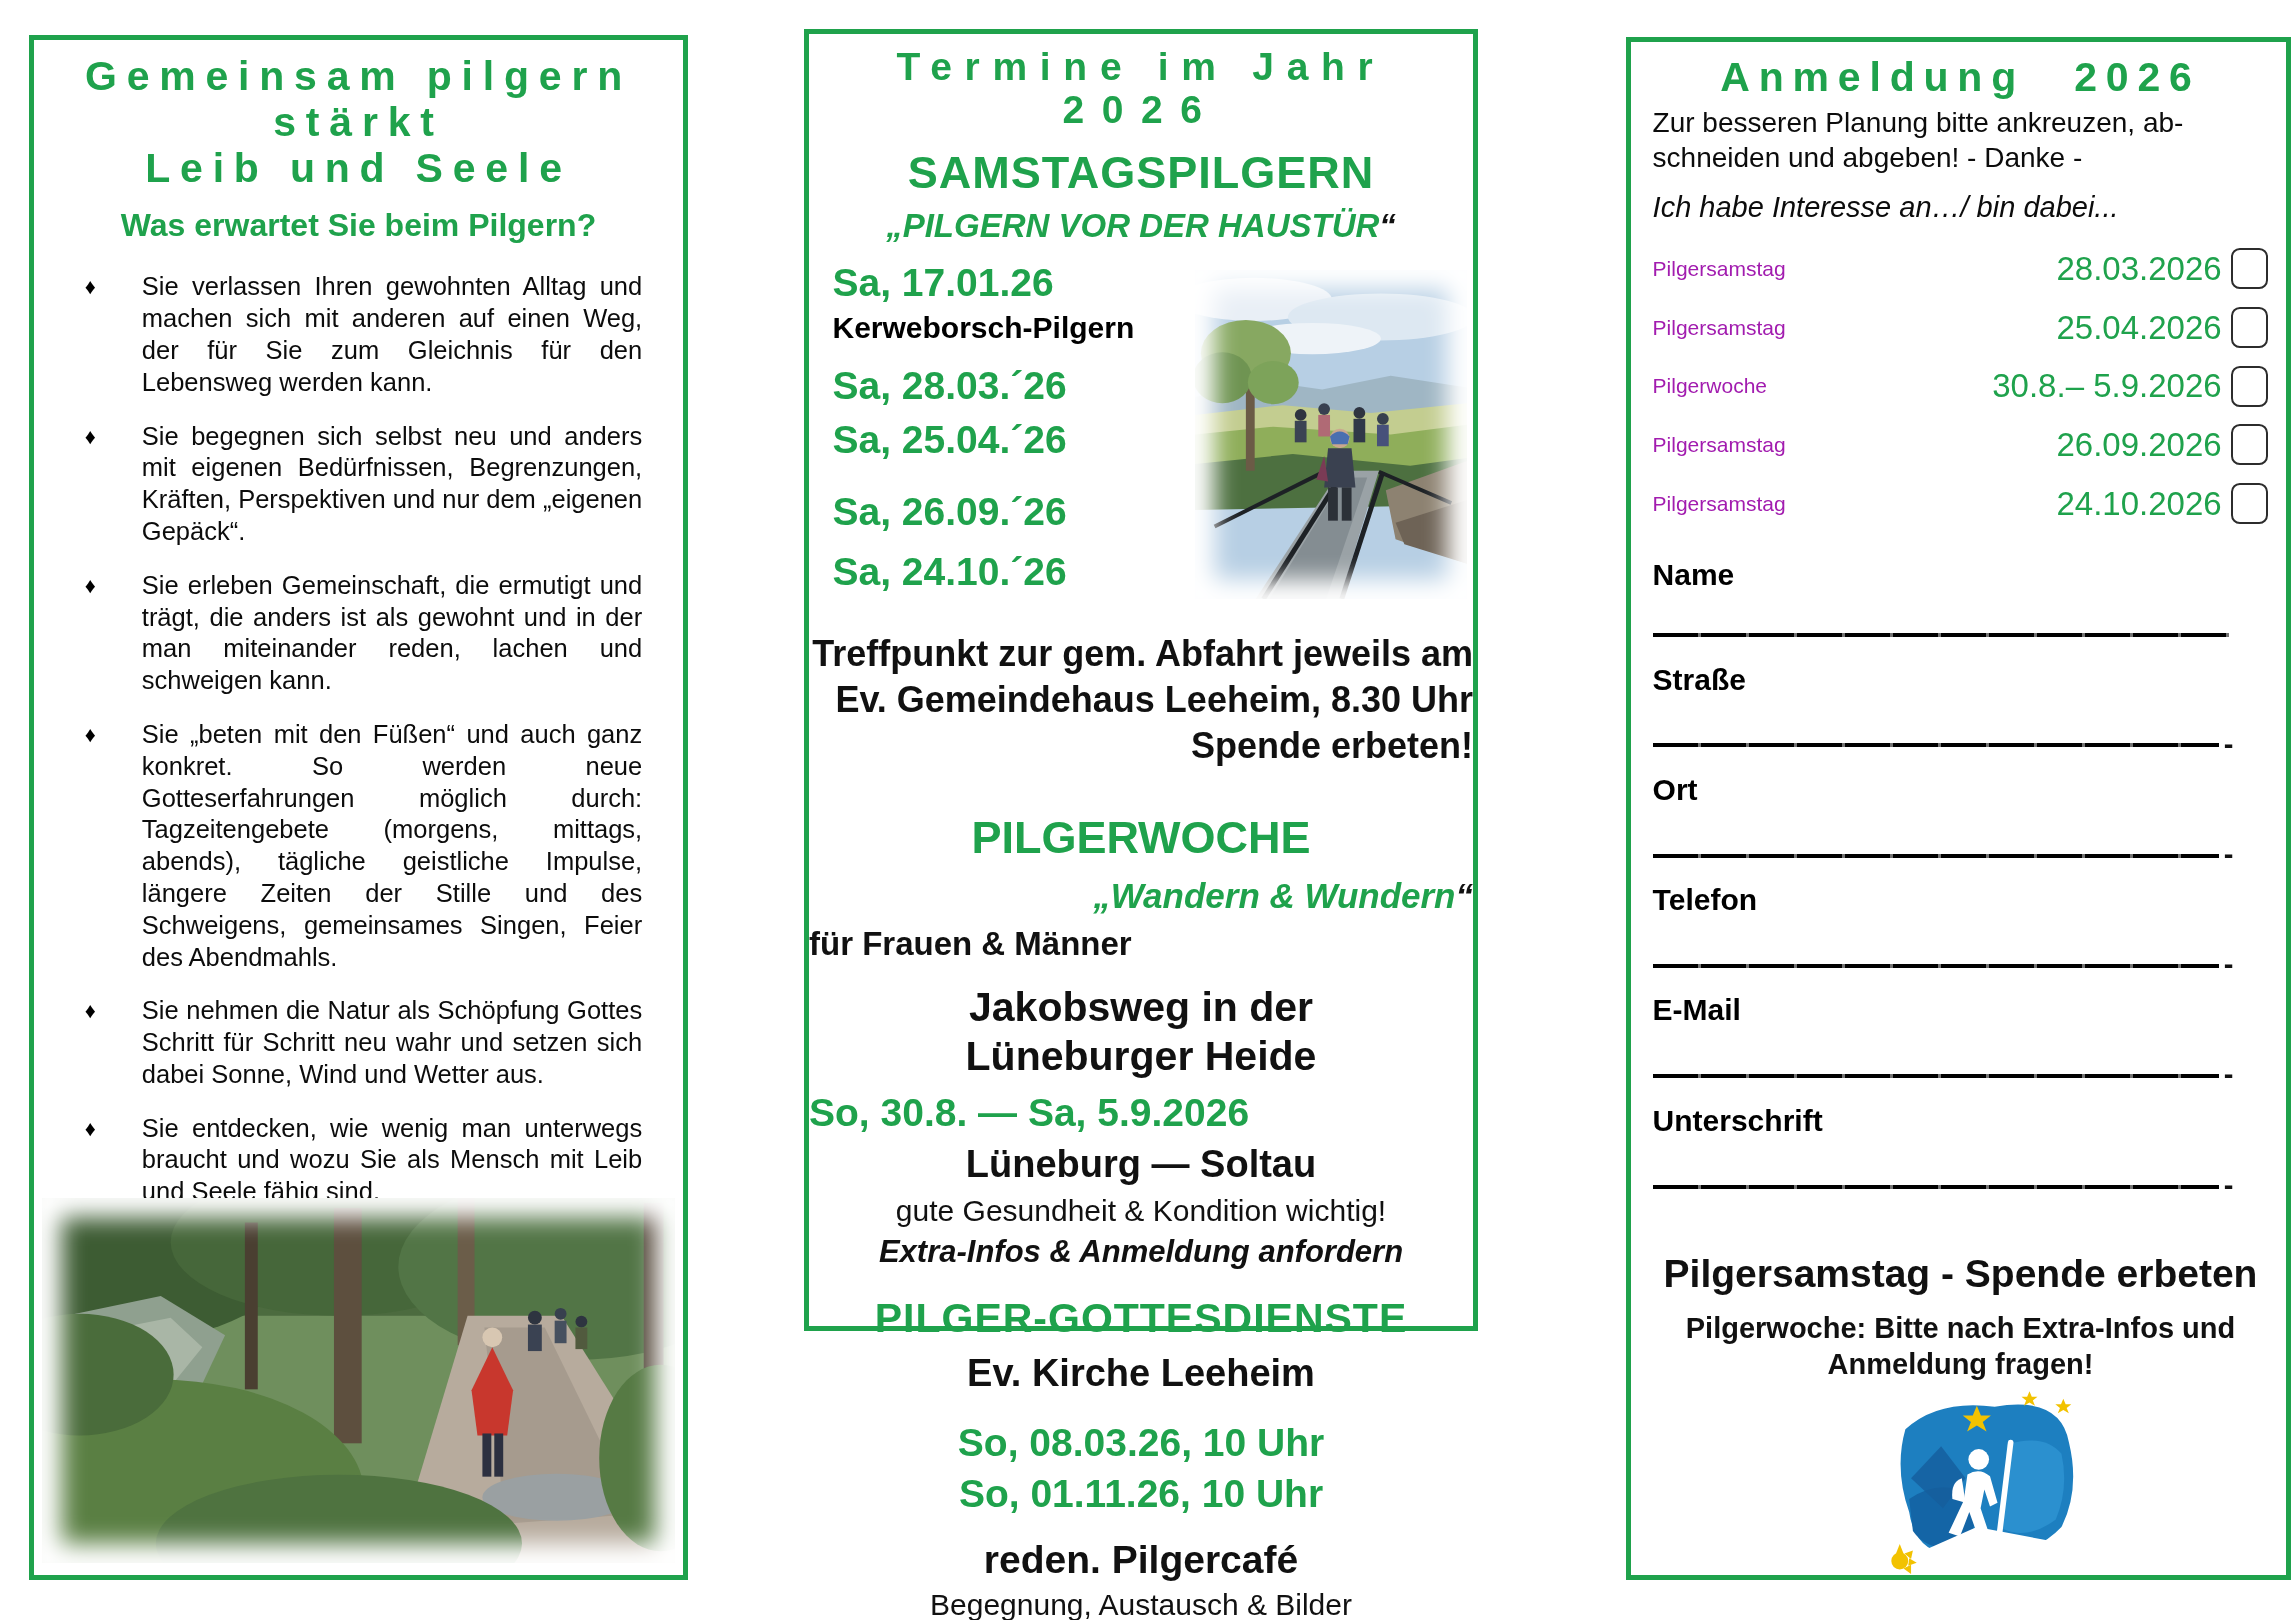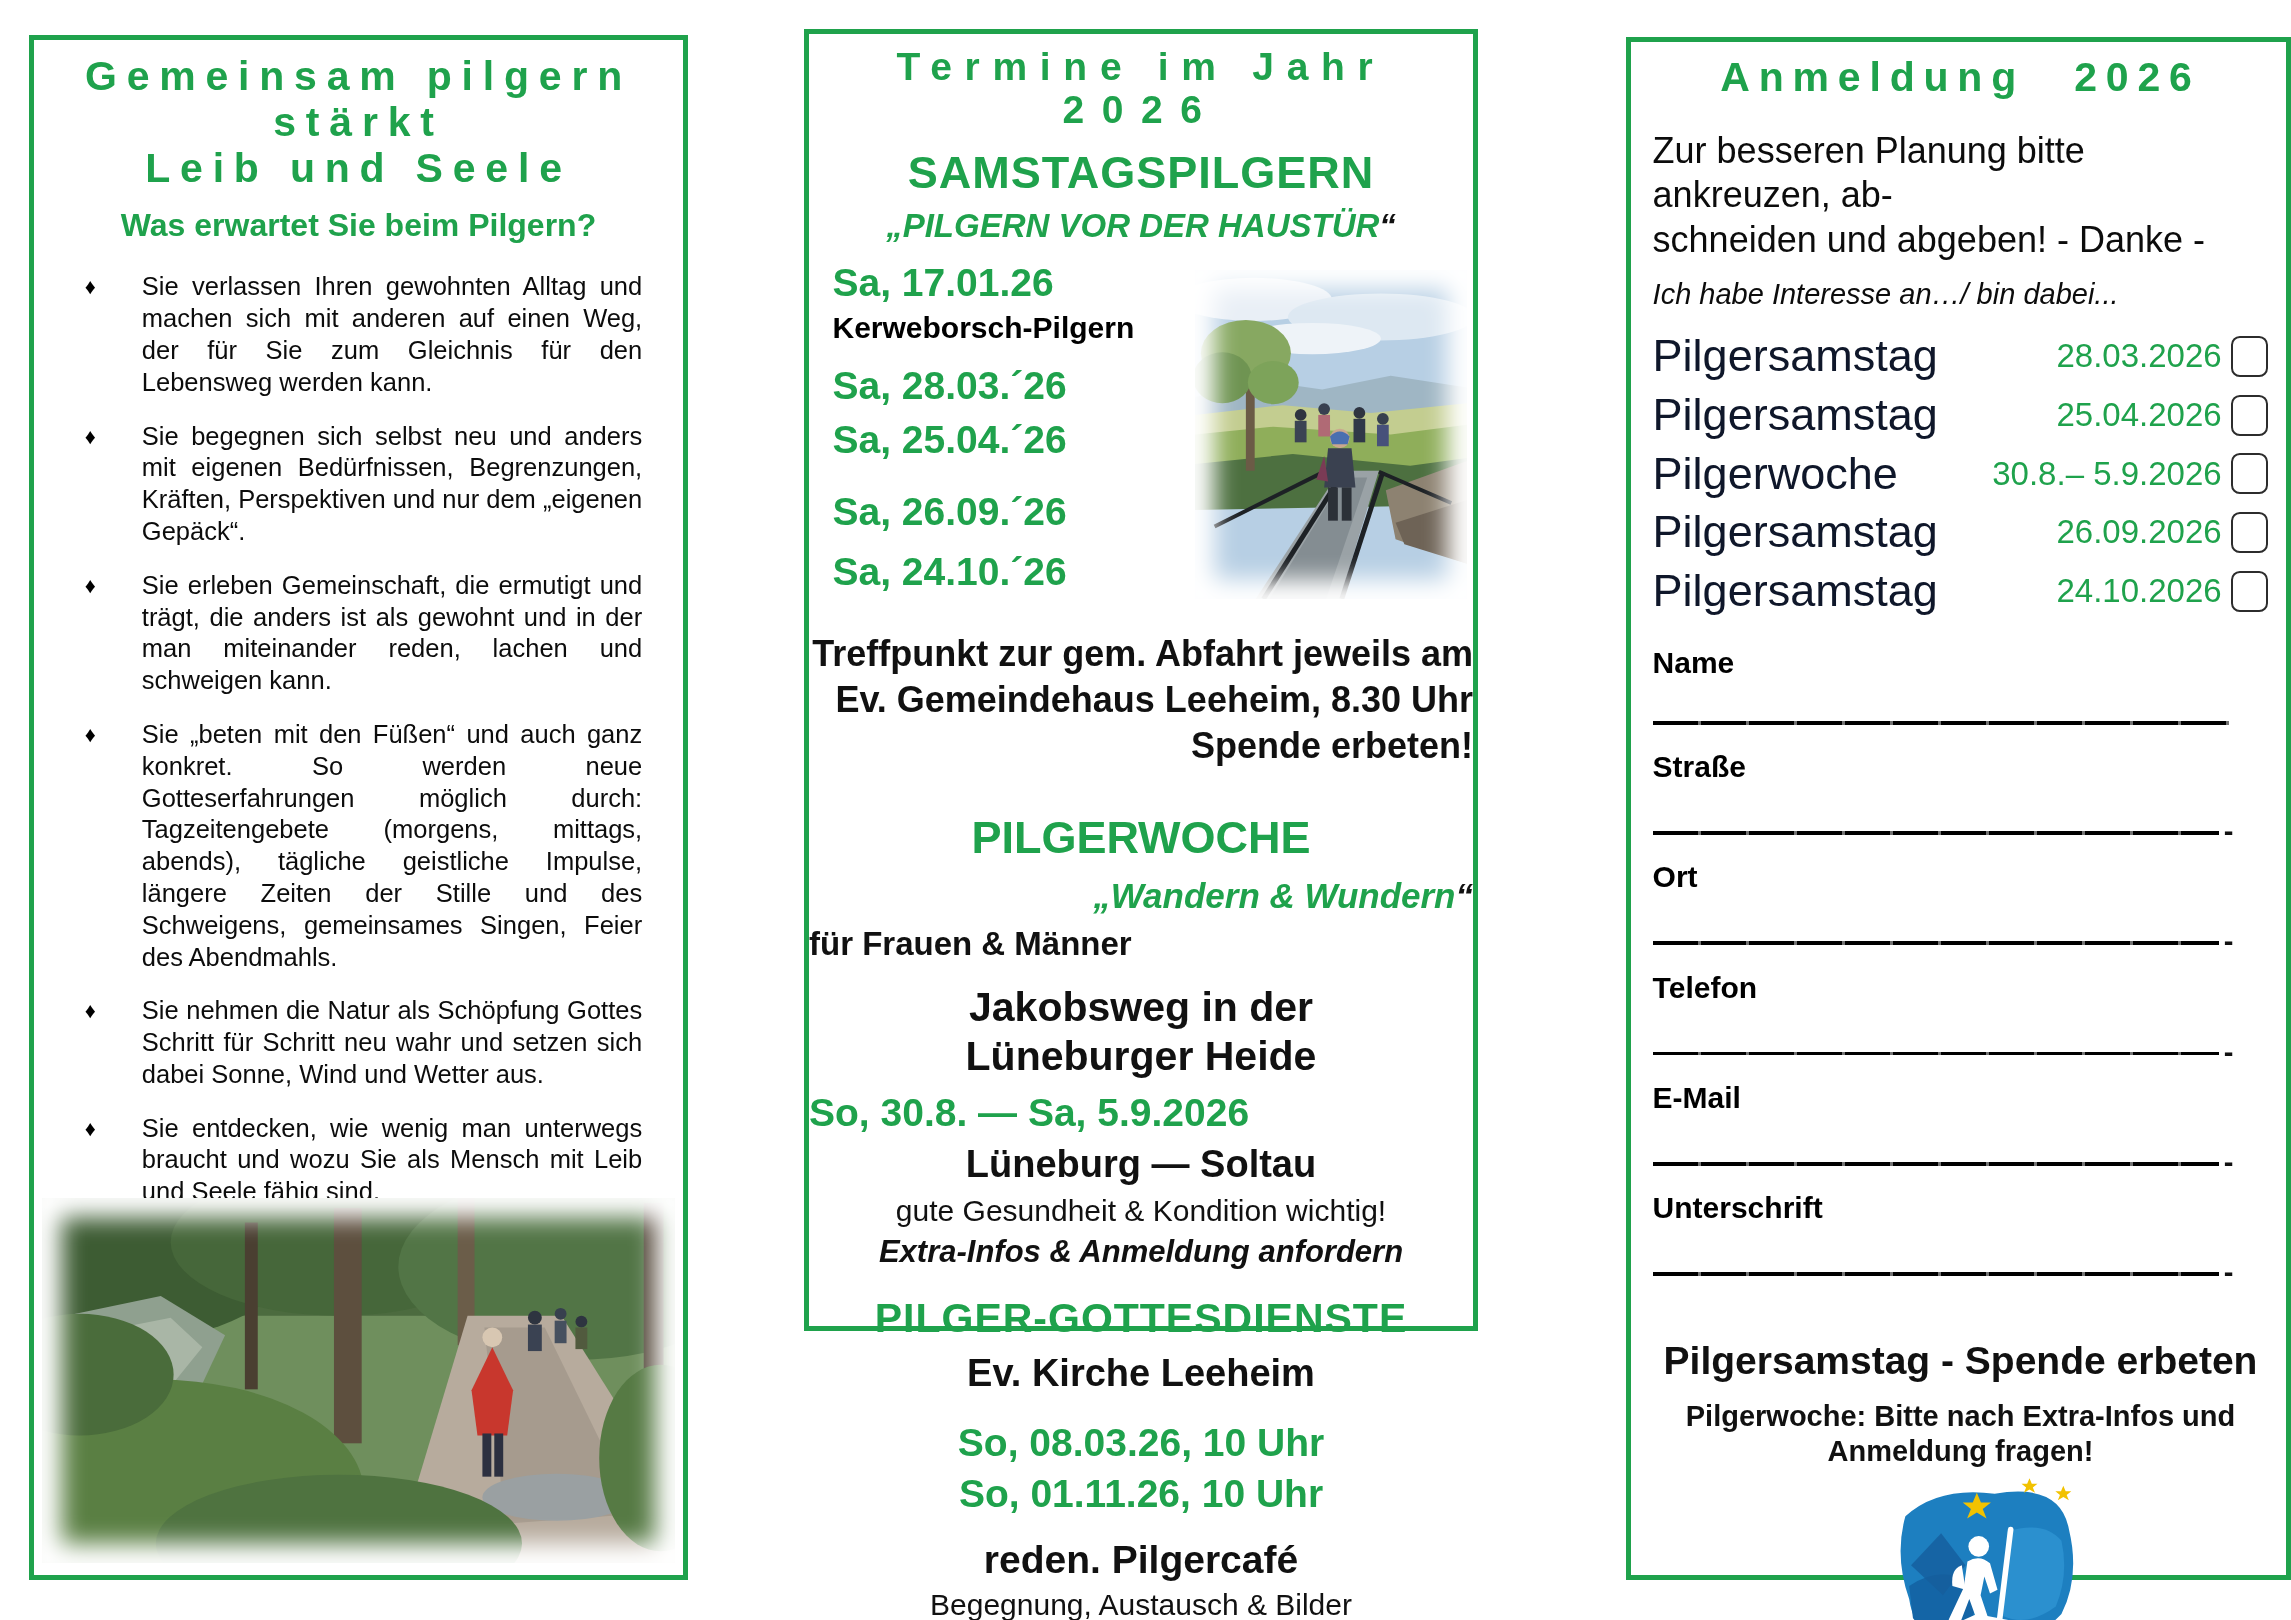--- a/index.html
+++ b/index.html
@@ -50,25 +50,25 @@
   .gd-title { margin-top:25.5px; font-size:41px; font-weight:700; color:#1fa24c; text-align:center; letter-spacing:1px; }
   .gd-loc { margin-top:9.8px; font-size:38px; font-weight:700; text-align:center; }
   .gd-date { margin-top:25.5px; font-size:39px; font-weight:700; color:#1fa24c; text-align:center; }
   .gd-date + .gd-date { margin-top:7.8px; }
   .gd-after { margin-top:21.6px; font-size:39px; font-weight:700; text-align:center; }
   .gd-after-sub { margin-top:5.9px; font-size:30px; text-align:center; }
 
   
   .panel-right { padding:11.8px 17.6px 0 21.6px; }
   .rp-title { font-size:41px; font-weight:700; color:#1fa24c; text-align:center; letter-spacing:8.8px; word-spacing:29px; }
-  .rp-intro { margin-top:28px; font-size:36px; line-height:1.24; color:#0c0c0c; }
+  .rp-intro { margin-top:5px; font-size:28px; line-height:1.24; color:#0c0c0c; }
   .rp-italic { margin-top:15.7px; font-size:29px; font-style:italic; color:#0c0c0c; }
   .rows { margin-top:23.5px; }
   .row { display:flex; align-items:center; height:43px; margin-bottom:15.7px; }
-  .row .lbl { font-size:45px; color:#0f172a; }
+  .row .lbl { font-size:21px; color:#a21caf; }
   .row .dt { margin-left:auto; font-size:33px; color:#1fa24c; }
   .row .box { width:37px; height:41px; margin-left:9.8px; border:2px solid #2c2c2c; border-radius:8.8px; background:#fff; flex:0 0 auto; }
   .fields { margin-top:33px; }
   .field { margin-bottom:25.5px; }
   .field .flabel { font-size:30px; font-weight:700; color:#000; }
   .fline { display:flex; align-items:flex-end; margin-top:41px; padding-right:35px; }
   .fline .bar { flex:1; height:3.9px;
      background:repeating-linear-gradient(90deg,#000 0 45px, rgba(0,0,0,.55) 45px 48px); }
   .fline .dash { font-size:29px; font-weight:700; line-height:9.8px; margin-left:4.9px; transform:translateY(2px); }
   .rp-note1 { margin-top:63px; font-size:39px; font-weight:700; text-align:center; }

